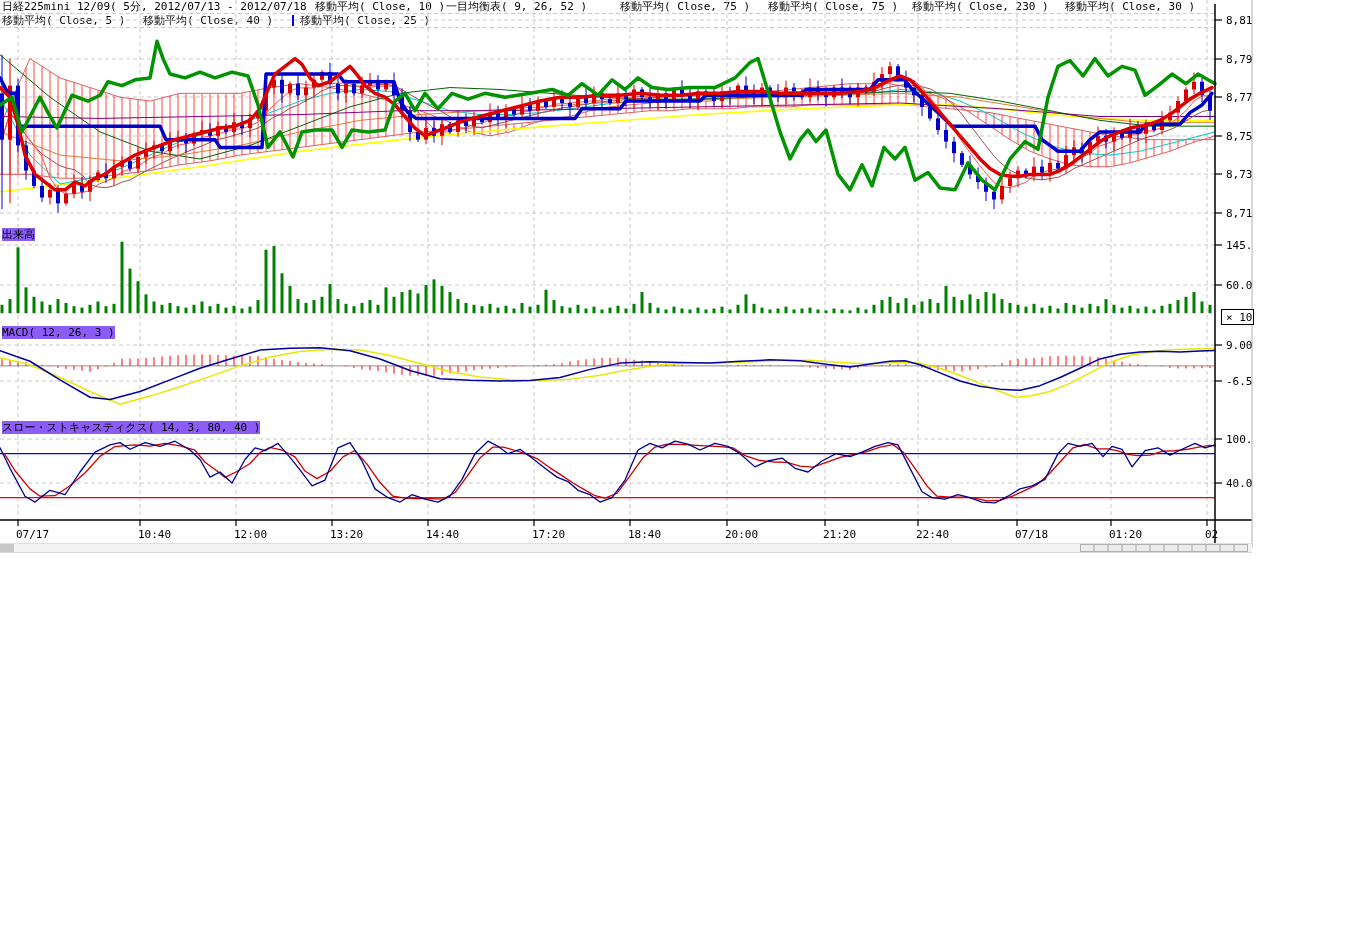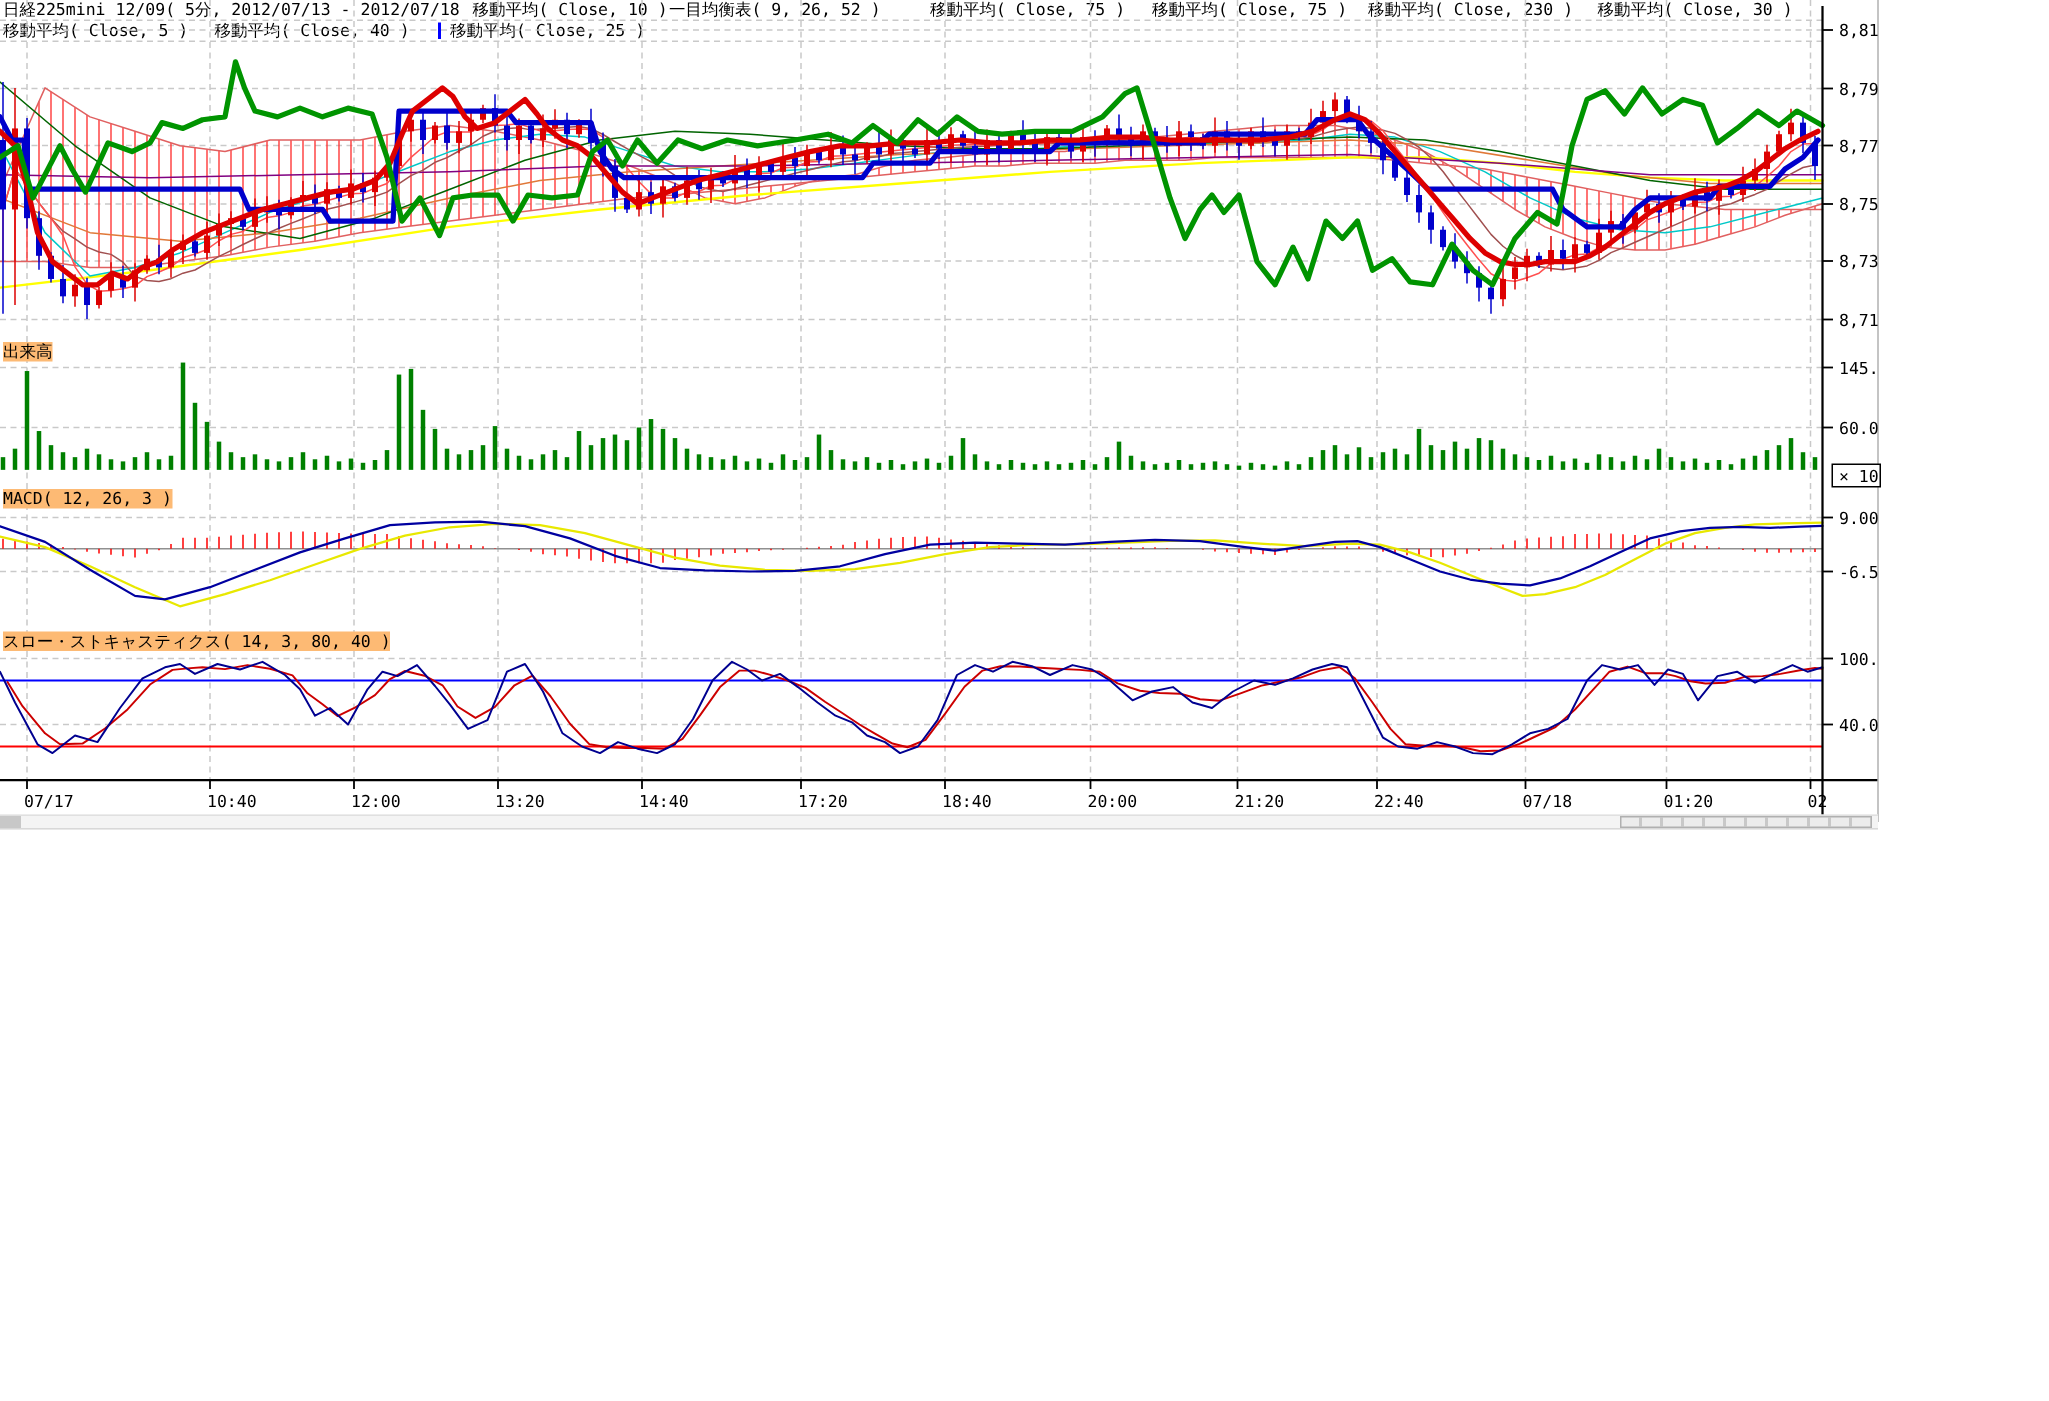--- a/index.html
+++ b/index.html
@@ -1,21 +1,21 @@
 <!DOCTYPE html>
 <html><head>
 <meta charset="utf-8">
 <style>
   html,body{margin:0;padding:0;background:#ffffff;}
   .stage{position:relative;width:1366px;height:934px;background:#ffffff;overflow:hidden;
          font-family:"DejaVu Sans Mono","Liberation Mono",monospace;font-size:11px;color:#000;}
   svg{position:absolute;left:0;top:0;}
   .hdr-item{position:absolute;white-space:pre;background:#fff;line-height:12px;height:12px;}
   .hdr-marker{position:absolute;width:2px;height:11px;background:#0000ff;}
-  .panel-label{position:absolute;white-space:pre;background:#fdba74;line-height:13px;z-index:3;}
+  .panel-label{position:absolute;white-space:pre;background:#8b5cf6;line-height:13px;z-index:3;}
   .scroll-track{position:absolute;left:0;top:543px;width:1252px;height:8px;background:#f4f4f4;border-top:1px solid #e0e0e0;border-bottom:1px solid #d8d8d8;}
   .scroll-left{position:absolute;left:0;top:0;width:14px;height:8px;background:#c8c8c8;}
   .scroll-thumb{position:absolute;left:1080px;top:0;width:168px;height:8px;background:#ececec;border:1px solid #b0b0b0;box-sizing:border-box;
                 background-image:repeating-linear-gradient(90deg,#ececec 0 12px,#c8c8c8 12px 14px);}
 </style>
 </head>
 <body>
 
 <div class="stage">
 

